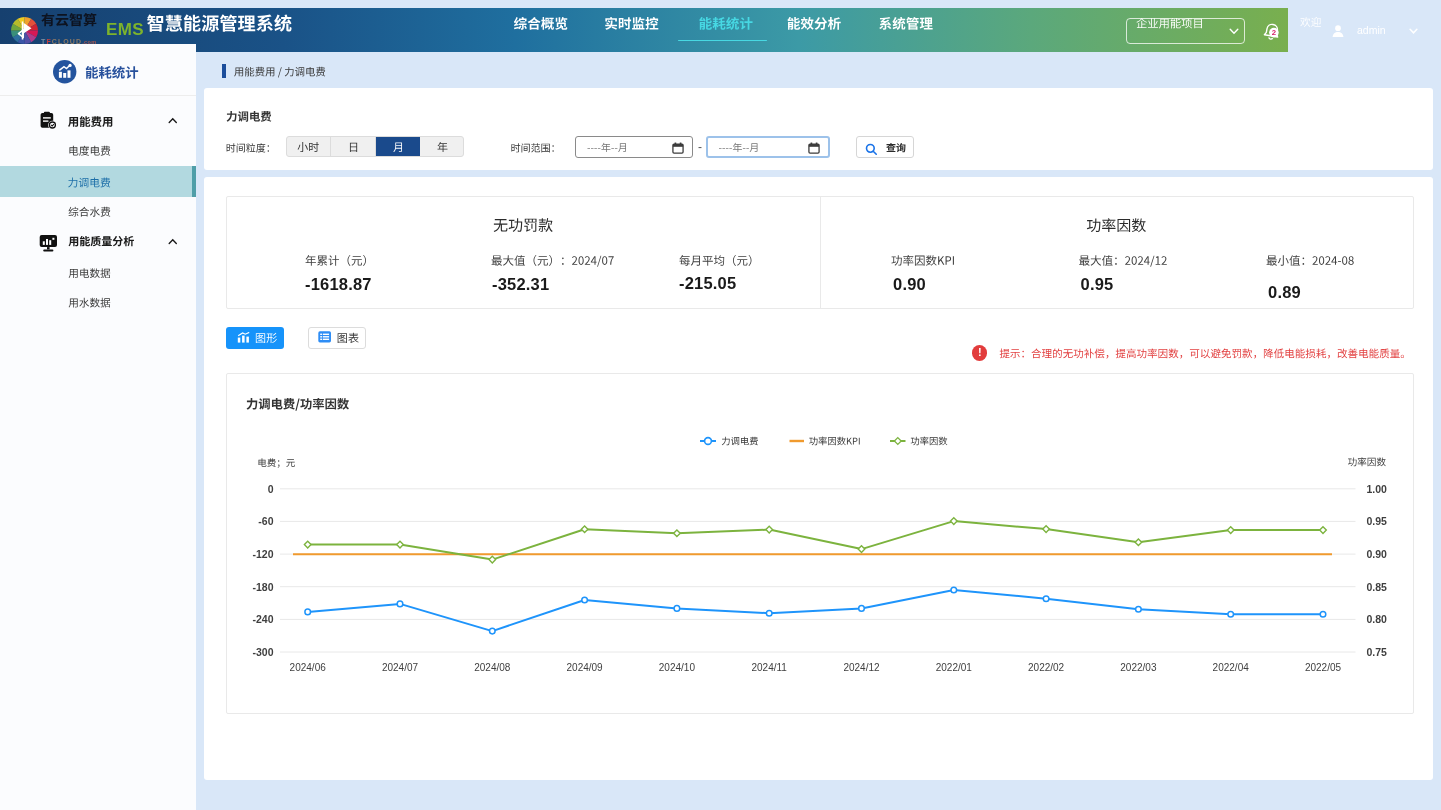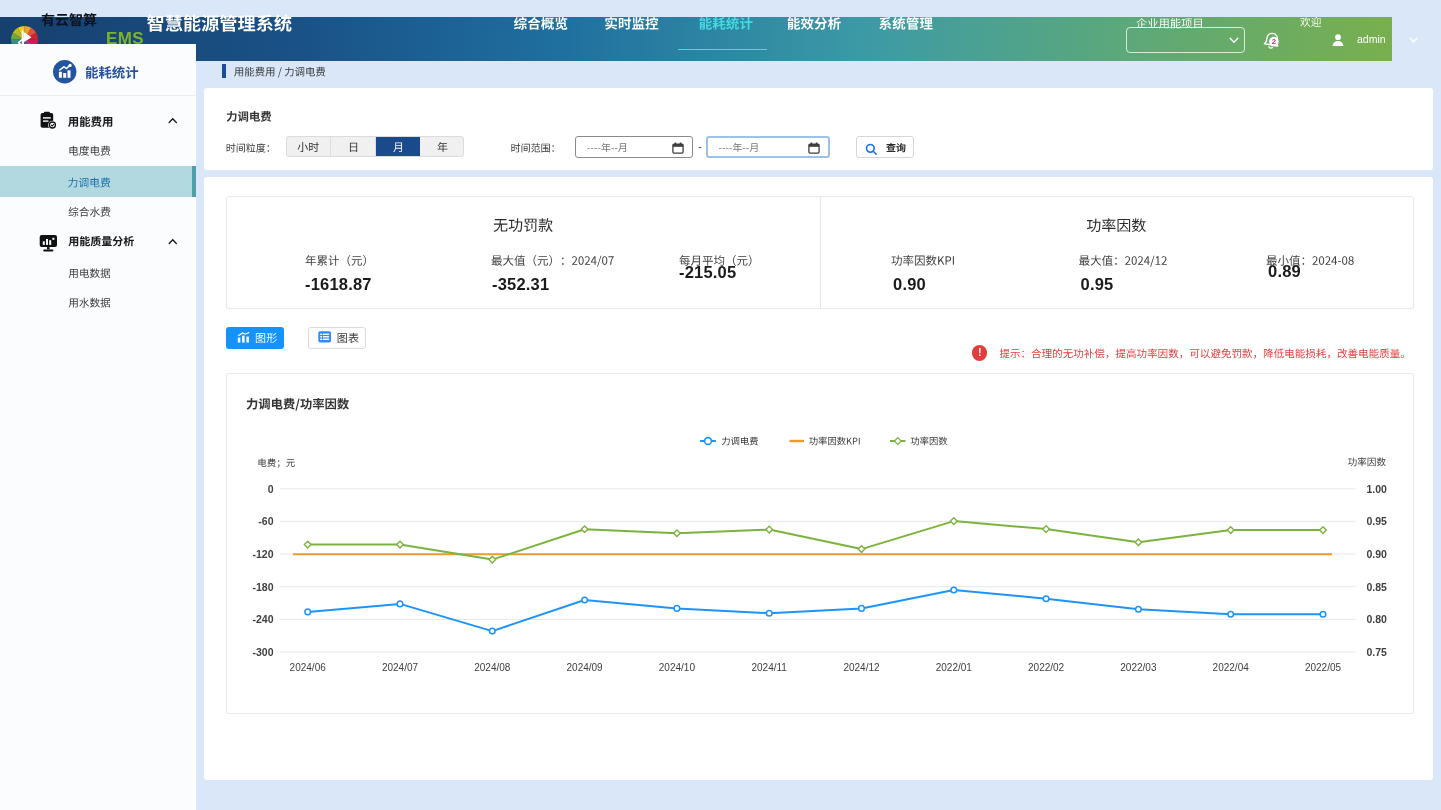--- a/index.html
+++ b/index.html
@@ -1,17 +1,17 @@
 <!DOCTYPE html>
 <html><head><meta charset="utf-8">
 <style>
 *{margin:0;padding:0;box-sizing:border-box}
 html,body{width:1441px;height:810px;overflow:hidden;font-family:"Liberation Sans",sans-serif;background:#d9e7f8}
 .abs{position:absolute}
-#header{position:absolute;left:0;top:17px;width:1392px;height:44px;
+#header{position:absolute;left:0;top:8px;width:1288px;height:44px;
 background:linear-gradient(90deg,#16406f 0%,#1a5287 22%,#1f6f9f 40%,#3c9aa6 62%,#5ba87c 80%,#79af4e 100%);}
 #navunder{position:absolute;left:678px;top:31.7px;width:89px;height:1.8px;background:#48d8e2;border-radius:1px}
 #projbox{position:absolute;left:1125.5px;top:10px;width:119.5px;height:26px;border:1px solid rgba(255,255,255,.75);border-radius:4px}
 #logotxt{position:absolute;left:41px;top:30px;font-size:7px;letter-spacing:1.1px;color:#8d7a66;font-weight:bold}
 #logotxt .f{color:#c23f42}#logotxt .t{color:#7f8fa0}#logotxt .m{color:#b0584f;font-size:5.5px;letter-spacing:.4px}
 #ems{position:absolute;left:106px;top:13px;font-size:17px;line-height:17px;font-weight:bold;color:#7db32c;letter-spacing:.4px}
 #admin{position:absolute;left:1357px;top:17px;font-size:10.5px;line-height:11px;font-weight:normal;color:#fff}
 .sidebar{position:absolute;left:0;top:44px;width:196px;height:766px;background:#fbfcfe}
 .sbline{position:absolute;left:0;top:95px;width:196px;height:1px;background:#ededed}
 .sbsel{position:absolute;left:0;top:165.5px;width:196px;height:31px;background:#b2d9e0}
@@ -146,24 +146,24 @@
 <svg class="abs" style="left:864.5px;top:142.5px" width="12.5" height="12.5" viewBox="0 0 14 14">
 <circle cx="6" cy="6" r="4.3" fill="none" stroke="#1a73e8" stroke-width="1.8"></circle>
 <path d="M9.2 9.2 L12.6 12.6" stroke="#1a73e8" stroke-width="1.8" stroke-linecap="round"></path>
 </svg>
 
 <div id="mcard" class="card"></div>
 <div id="scard"></div>
 <div id="sdiv"></div>
 <div class="val" style="left:305px;top:276px">-1618.87</div>
 <div class="val" style="left:492px;top:276px">-352.31</div>
-<div class="val" style="left:679px;top:264px">-215.05</div>
+<div class="val" style="left:679px;top:275px">-215.05</div>
 <div class="val" style="left:893px;top:276px">0.90</div>
 <div class="val" style="left:1080.5px;top:276px">0.95</div>
-<div class="val" style="left:1268px;top:263px">0.89</div>
+<div class="val" style="left:1268px;top:284px">0.89</div>
 
 <div id="tab1"></div>
 <svg class="abs" style="left:236.9px;top:332px" width="13.2" height="10.6" viewBox="0 0 13.2 10.6">
 <rect x="0.8" y="5.6" width="2.5" height="5" fill="#fff"></rect>
 <rect x="5.1" y="3.6" width="2.5" height="7" fill="#fff"></rect>
 <rect x="9.4" y="4.6" width="2.5" height="6" fill="#fff"></rect>
 <path d="M1.2 3.8 L5.6 0.9 L8.3 2.2 L12.2 0.4" fill="none" stroke="#fff" stroke-width="1.2"></path>
 </svg>
 <div id="tab2"></div>
 <svg class="abs" style="left:318.1px;top:331.4px" width="13.3" height="11.7" viewBox="0 0 13.3 11.7">

